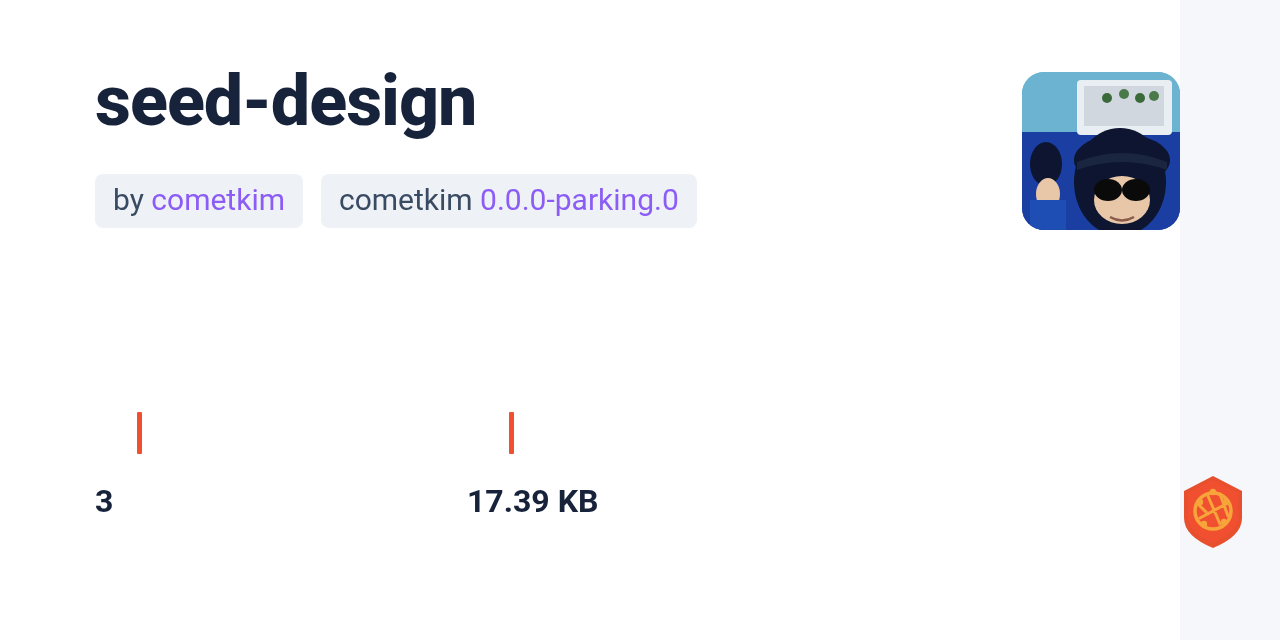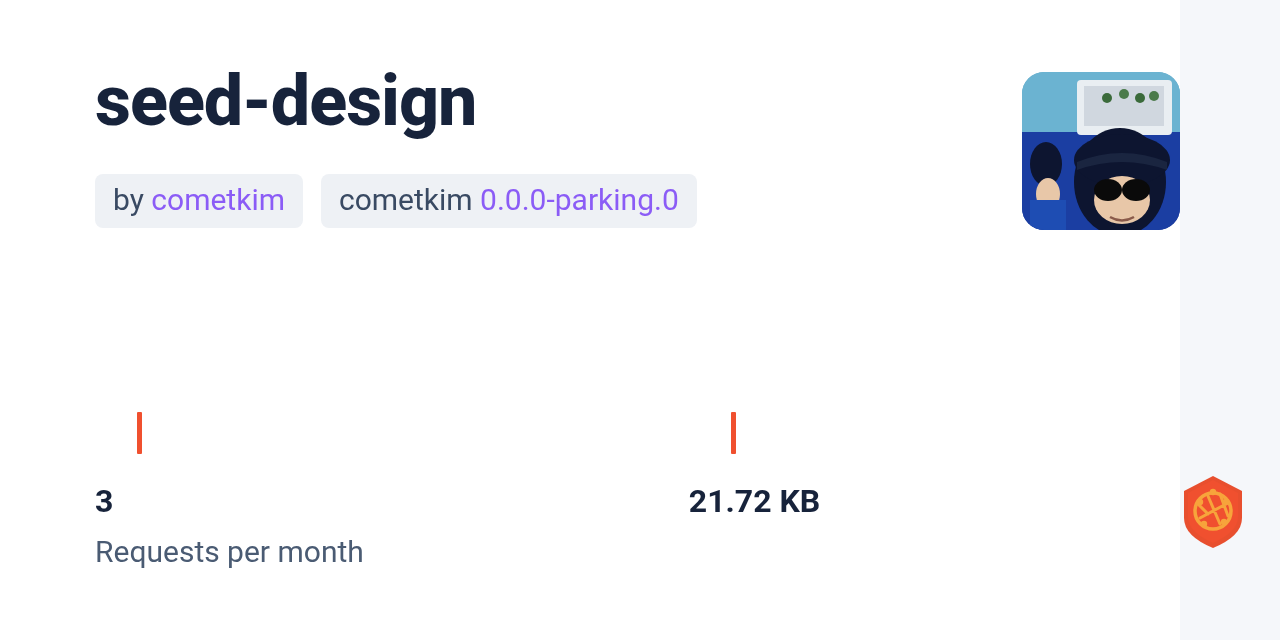--- a/index.html
+++ b/index.html
@@ -128,25 +128,24 @@
     <ellipse cx="24" cy="92" rx="16" ry="22" fill="#0d1530"></ellipse>
     <ellipse cx="26" cy="122" rx="12" ry="16" fill="#e8c7a8"></ellipse>
     <rect x="8" y="128" width="36" height="30" fill="#1e4db3"></rect>
   </svg>
 </div>
 
 <div class="stats">
   <div class="stat">
     <div class="tick"></div>
     <div class="stat-value">3</div>
-    <div class="stat-label">Requests per month</div>
   </div>
   <div class="stat">
     <div class="tick"></div>
-    <div class="stat-value">21.72 KB</div>
+    <div class="stat-value">17.39 KB</div>
   </div>
 </div>
 
 <div class="shield">
   <svg viewBox="0 0 66 76">
     <path d="M33 2 L62 17 L62 44 Q62 62 33 74 Q4 62 4 44 L4 17 Z" fill="#e84f2e"></path>
     <path d="M33 6 L58 19 L58 43 Q58 58 33 69 Q8 58 8 43 L8 19 Z" fill="#f0502f"></path>
     <circle cx="33" cy="37" r="18" fill="none" stroke="#f7a43b" stroke-width="3.5"></circle>
     <path d="M18 30 L28 40 M28 22 L40 50 M40 20 L48 42 M20 44 L46 30" stroke="#f7a43b" stroke-width="3" stroke-linecap="round"></path>
     <circle cx="20" cy="28" r="3.2" fill="#f7a43b"></circle>

